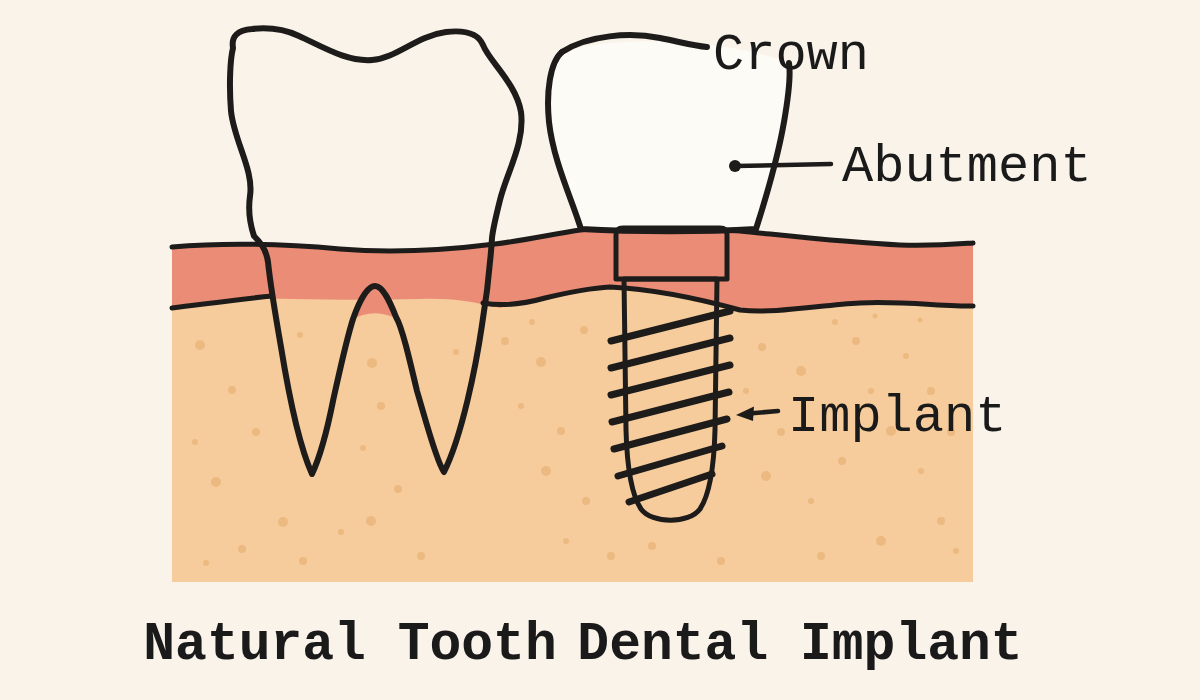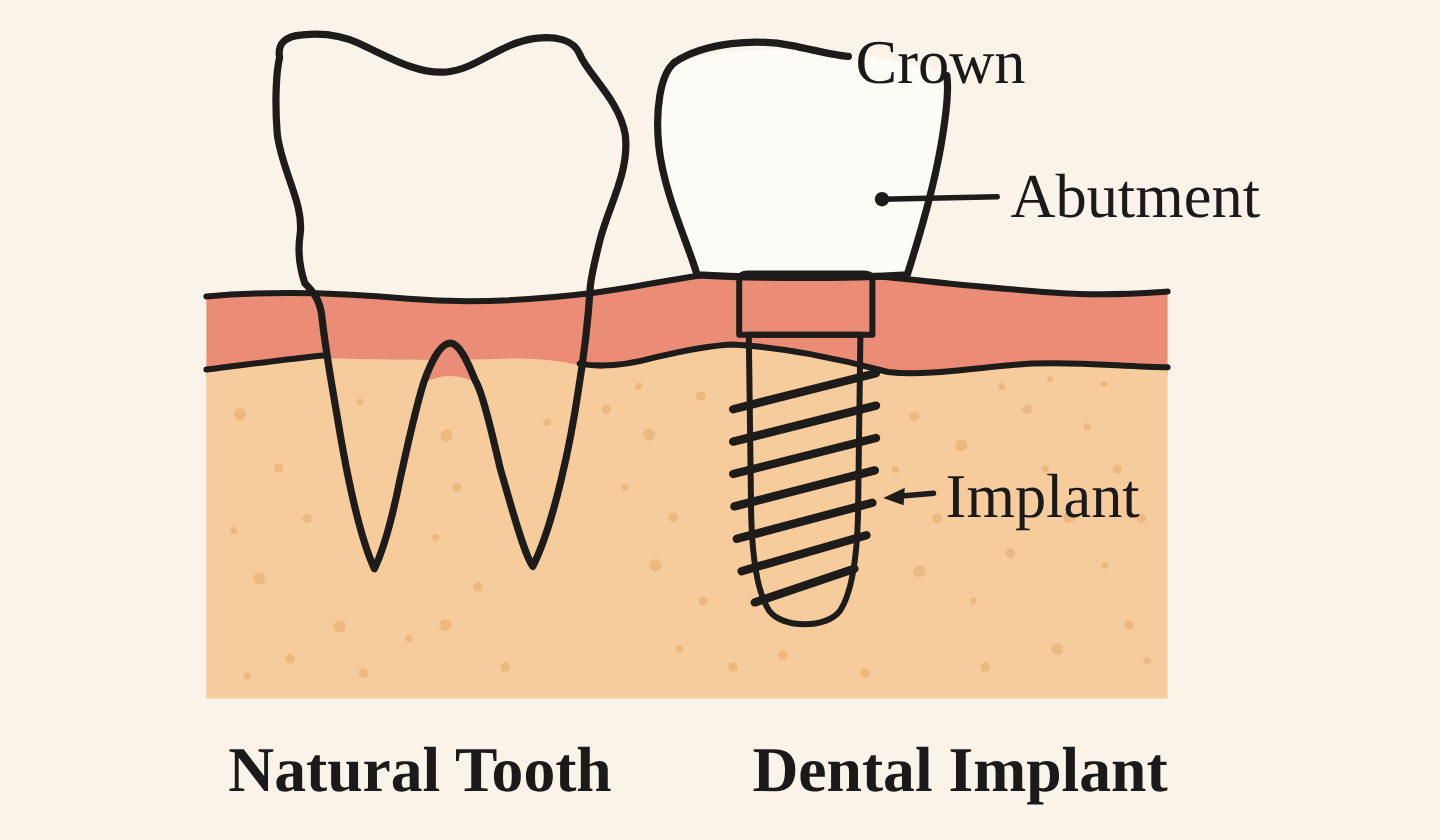--- a/index.html
+++ b/index.html
@@ -12,21 +12,21 @@
     --c-tooth-white:#FDFBF6;
     --c-outline:#1E1C1A;
     --c-text:#1A1A1A;
   }
   html,body{margin:0;padding:0;background:var(--c-background);}
   .stage{
     position:relative;
     width:1200px;height:700px;
     background:var(--c-background);
     overflow:hidden;
-    font-family:Liberation Serif, serif;
+    font-family:Liberation Mono, monospace;
   }
   svg{display:block;width:100%;height:100%;}
   .fill-gum{fill:var(--c-gum);}
   .fill-bone{fill:var(--c-bone);}
   .fill-speckle{fill:var(--c-bone-speckle);}
   .fill-tooth{fill:var(--c-tooth-white);}
   .fill-metal{fill:var(--c-implant-metal);}
   .fill-abutment{fill:var(--c-abutment-metal);}
   .fill-ink{fill:var(--c-outline);}
   .ln{stroke:var(--c-outline);fill:none;}

